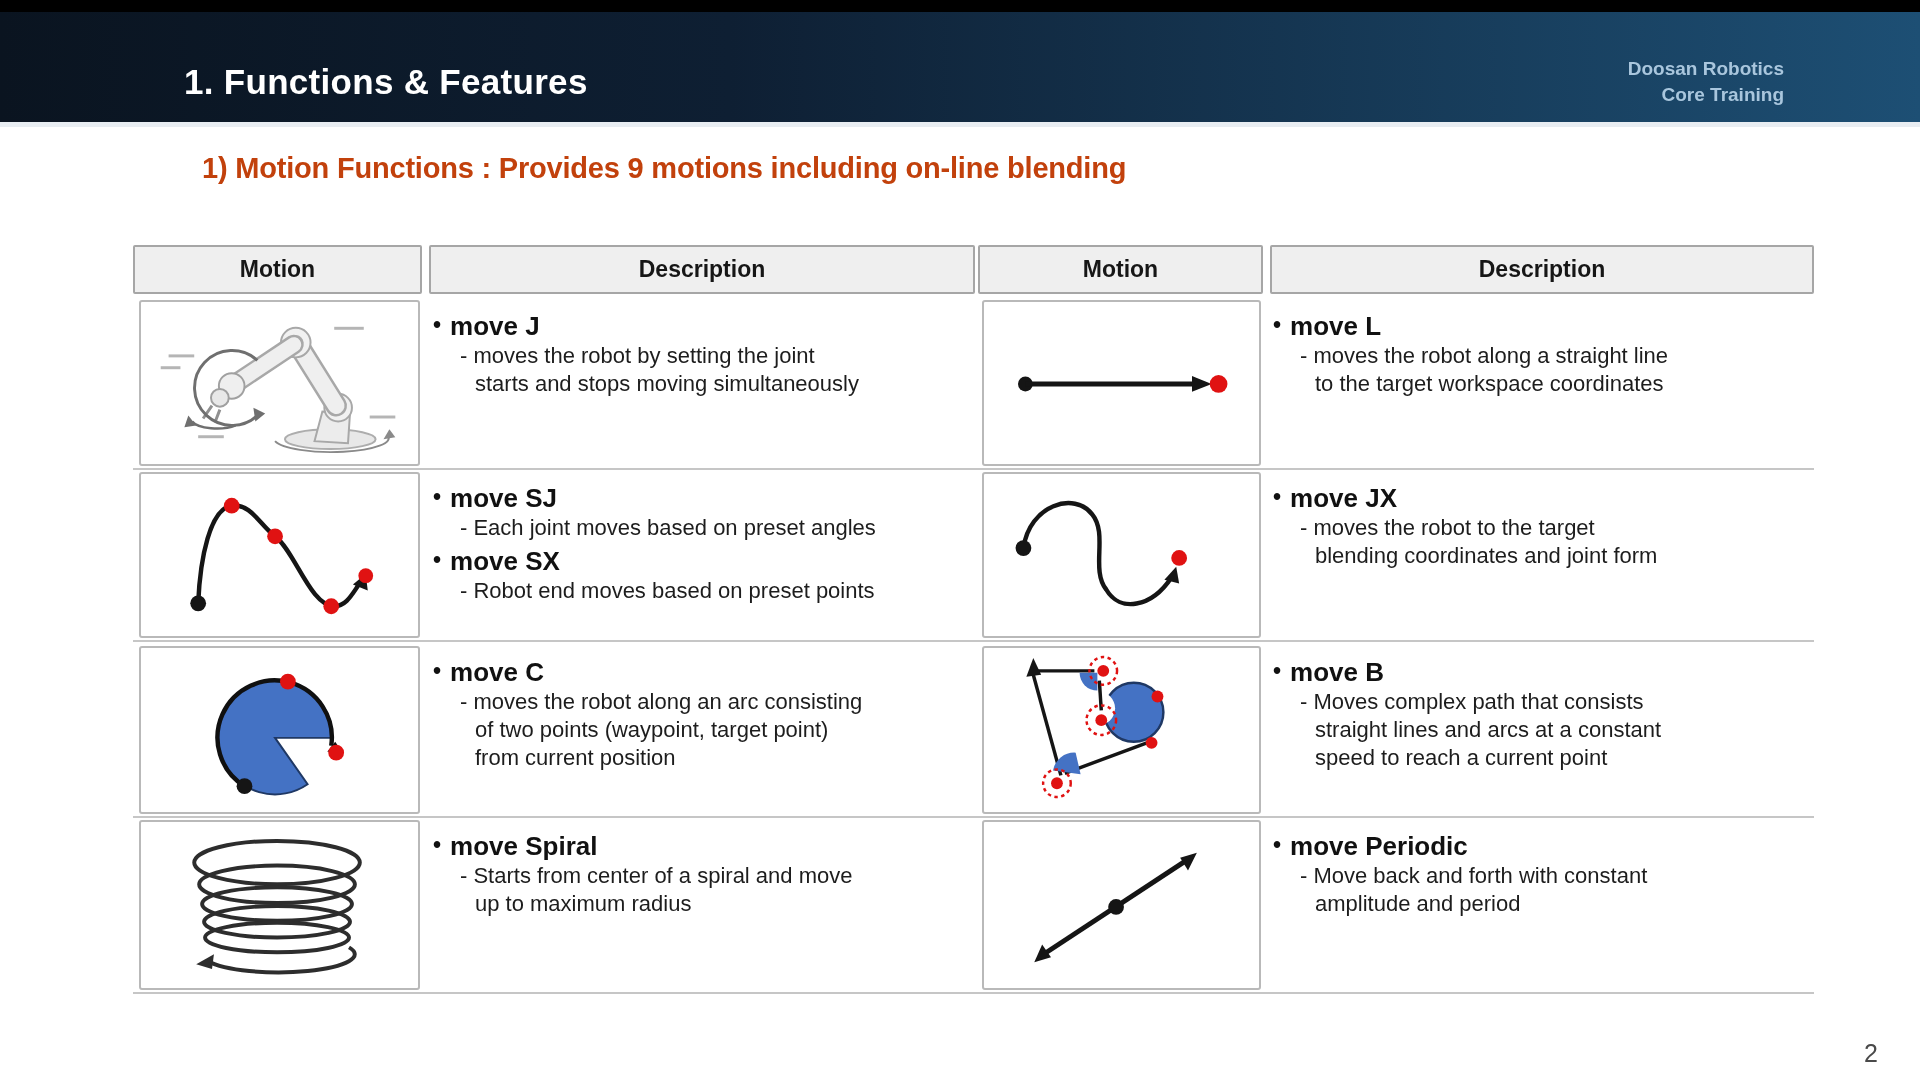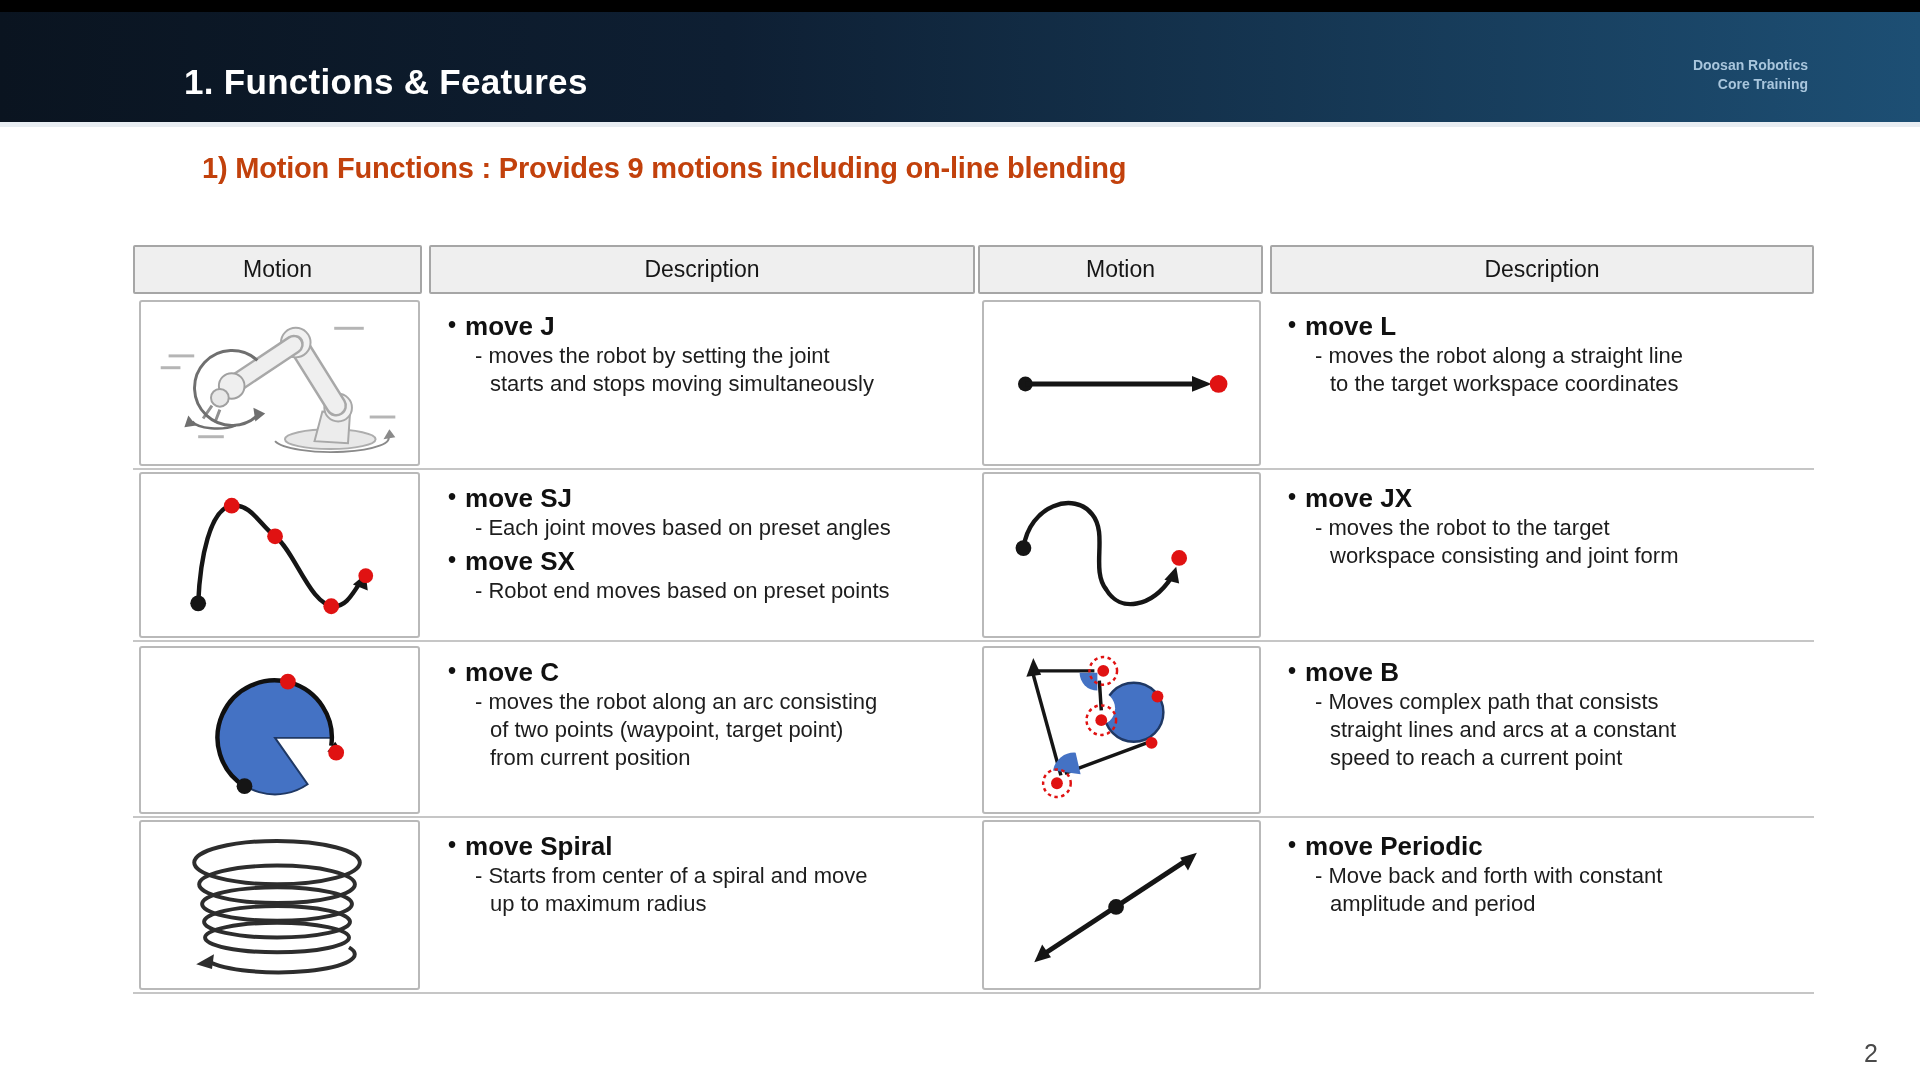--- a/index.html
+++ b/index.html
@@ -7,46 +7,46 @@
        font-family:"Liberation Sans", sans-serif;-webkit-font-smoothing:antialiased;}
   .slide{position:absolute;inset:0;background:#ffffff;}
 
   
   .top-strip{position:absolute;left:0;top:0;width:1920px;height:12px;background:#000;}
   .header{position:absolute;left:0;top:12px;width:1920px;height:110px;
           background:linear-gradient(90deg,#0a1420 0%,#0e1f33 38%,#1d4f74 100%);
           border-bottom:5px solid #e8edf2;}
   .title{position:absolute;left:184px;top:50px;margin:0;color:#ffffff;
          font-size:35px;font-weight:700;letter-spacing:.3px;}
-  .brand{position:absolute;right:112px;top:44px;text-align:right;color:#a9c6dd;
-         font-size:14px;font-weight:700;line-height:1.35;}
+  .brand{position:absolute;right:136px;top:44px;text-align:right;color:#a9c6dd;
+         font-size:19px;font-weight:700;line-height:1.35;}
 
   .subtitle{position:absolute;left:202px;top:152px;color:#c2410c;
             font-size:29px;font-weight:700;letter-spacing:-.2px;}
 
   
   .table{position:absolute;left:133px;top:245px;width:1681px;height:752px;}
   .hcell{position:absolute;top:0;height:49px;background:#efefef;
          border:2px solid #a6a6a6;box-sizing:border-box;border-radius:2px;
          display:flex;align-items:center;justify-content:center;
-         font-size:23px;font-weight:400;color:#161616;}
+         font-size:23px;font-weight:700;color:#161616;}
   .hc1{left:0;width:289px;} .hc2{left:296px;width:546px;}
   .hc3{left:845px;width:285px;} .hc4{left:1137px;width:544px;}
 
   .sep{position:absolute;left:0;width:1681px;height:2px;background:#c6c6c6;}
   .sep1{top:223px;} .sep2{top:395px;} .sep3{top:571px;} .sep4{top:747px;}
 
   .mbox{position:absolute;left:6px;width:281px;background:#fff;
         border:2px solid #b9b9b9;border-radius:3px;box-sizing:border-box;}
   .mbox.c3{left:849px;width:279px;}
   .r0{top:55px;height:166px;} .r1{top:227px;height:166px;}
   .r2{top:401px;height:168px;} .r3{top:575px;height:170px;}
   .mbox svg{display:block;width:100%;height:100%;}
 
-  .desc{position:absolute;left:300px;width:540px;padding-top:12px;box-sizing:border-box;margin-left:15px;}
+  .desc{position:absolute;left:300px;width:540px;padding-top:12px;box-sizing:border-box;}
   .desc.c4{left:1140px;width:541px;}
   .entry{margin-bottom:5px;}
   .entry-title{font-size:26px;font-weight:700;color:#111;line-height:1.15;}
   .bullet{font-size:23px;margin-right:9px;position:relative;top:-2px;}
   .sub{font-size:22px;font-weight:400;color:#1d1d1d;line-height:1.27;}
   .sub.first{padding-left:27px;}
   .sub.cont{padding-left:42px;}
 
   .page-num{position:absolute;right:42px;bottom:12px;font-size:25px;color:#4a4a4a;}
 </style>
@@ -157,21 +157,21 @@
         <polygon points="195,93 198,110 183,106" fill="#151515"></polygon>
         <circle cx="40" cy="74" r="8" fill="#151515"></circle>
         <circle cx="198" cy="84" r="8" fill="#e01212"></circle>
       </svg>
     </div>
 
     <div class="desc c4 r1">
       <div class="entry">
         <div class="entry-title"><span class="bullet">•</span><span>move JX</span></div>
         <div class="sub first">- moves the robot to the target</div>
-        <div class="sub cont">workspace consisting and joint form</div>
+        <div class="sub cont">blending coordinates and joint form</div>
       </div>
     </div>
 
     <div class="sep sep2"></div>
 
     <div class="mbox r2">
       <svg viewBox="0 0 281 164">
         <path d="M136,90 L194,90 A58,58 0 1 0 169,137 Z" fill="#4472c4" stroke="#1f3864" stroke-width="2"></path>
         <path d="M105,139 A58,58 0 1 1 193,98" fill="none" stroke="#101010" stroke-width="4.5"></path>
         <polygon points="197,94 204,104 189,104" fill="#101010"></polygon>

